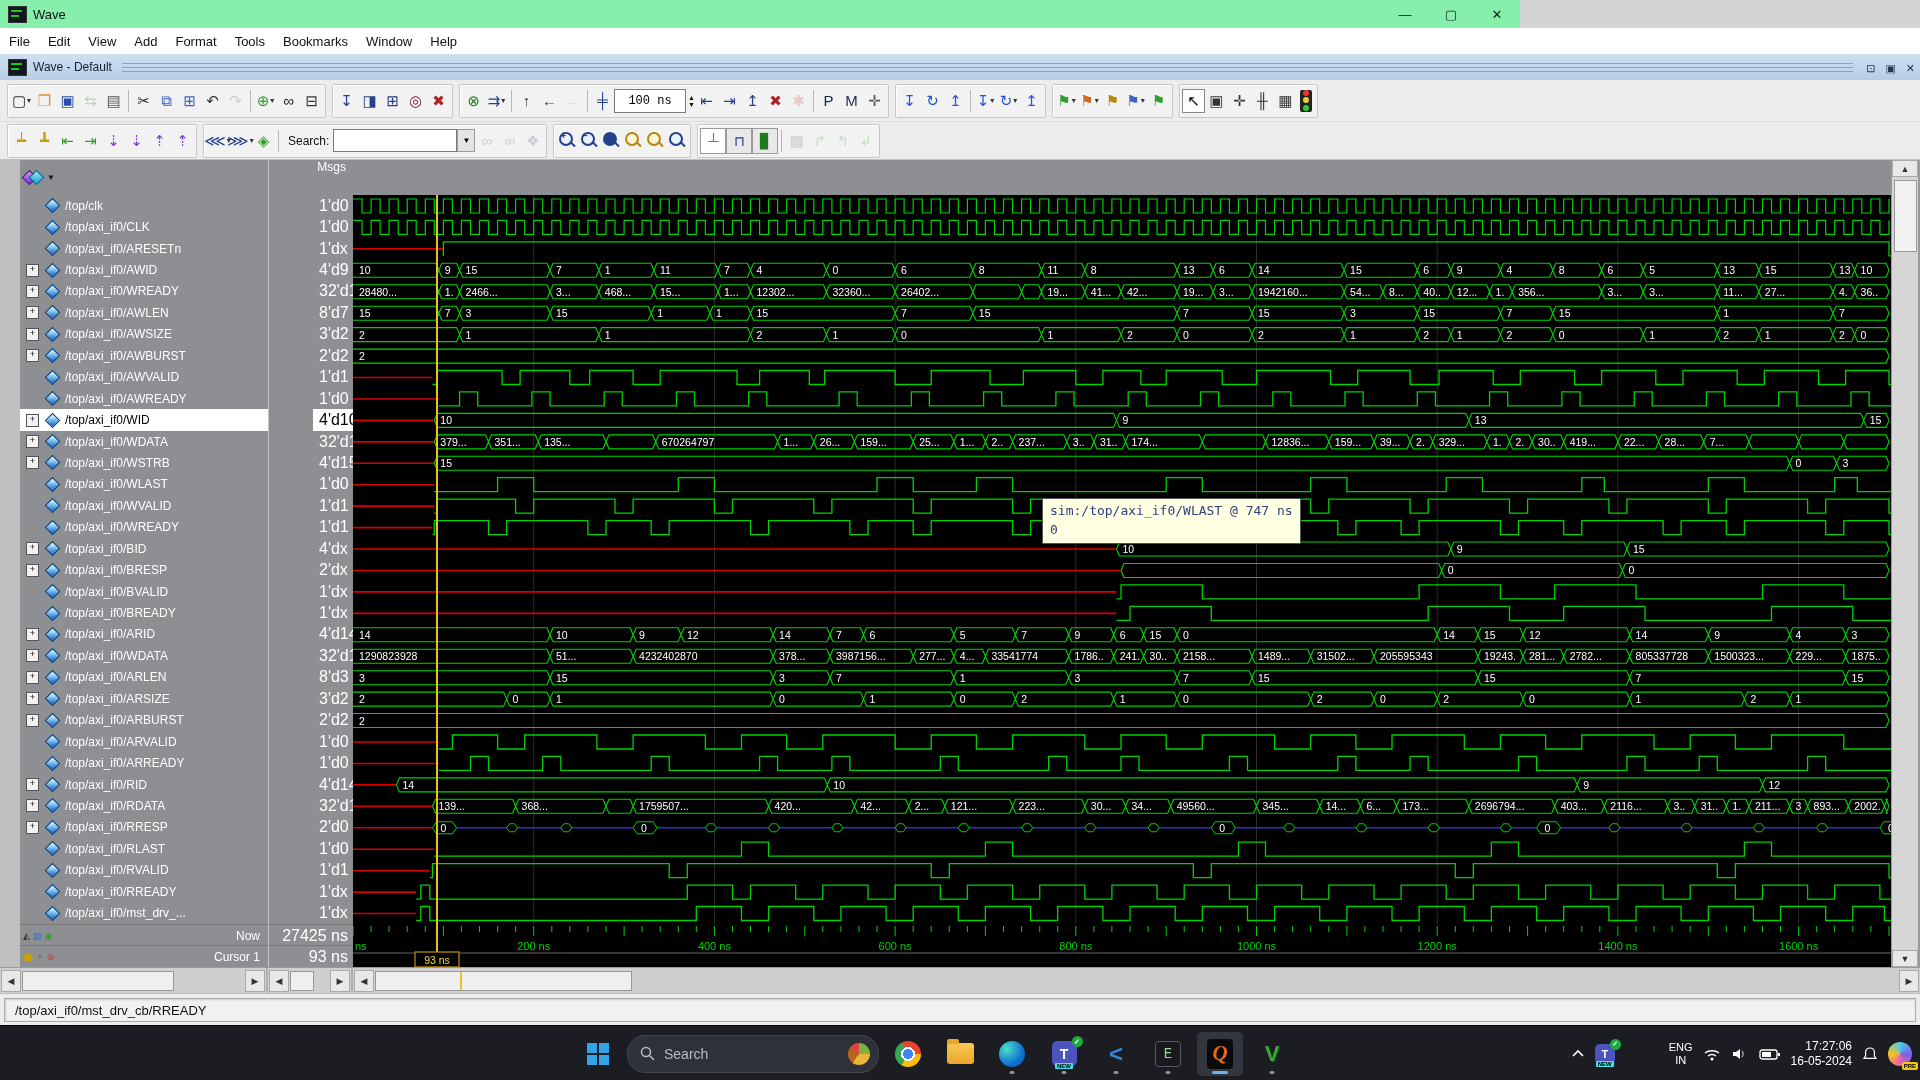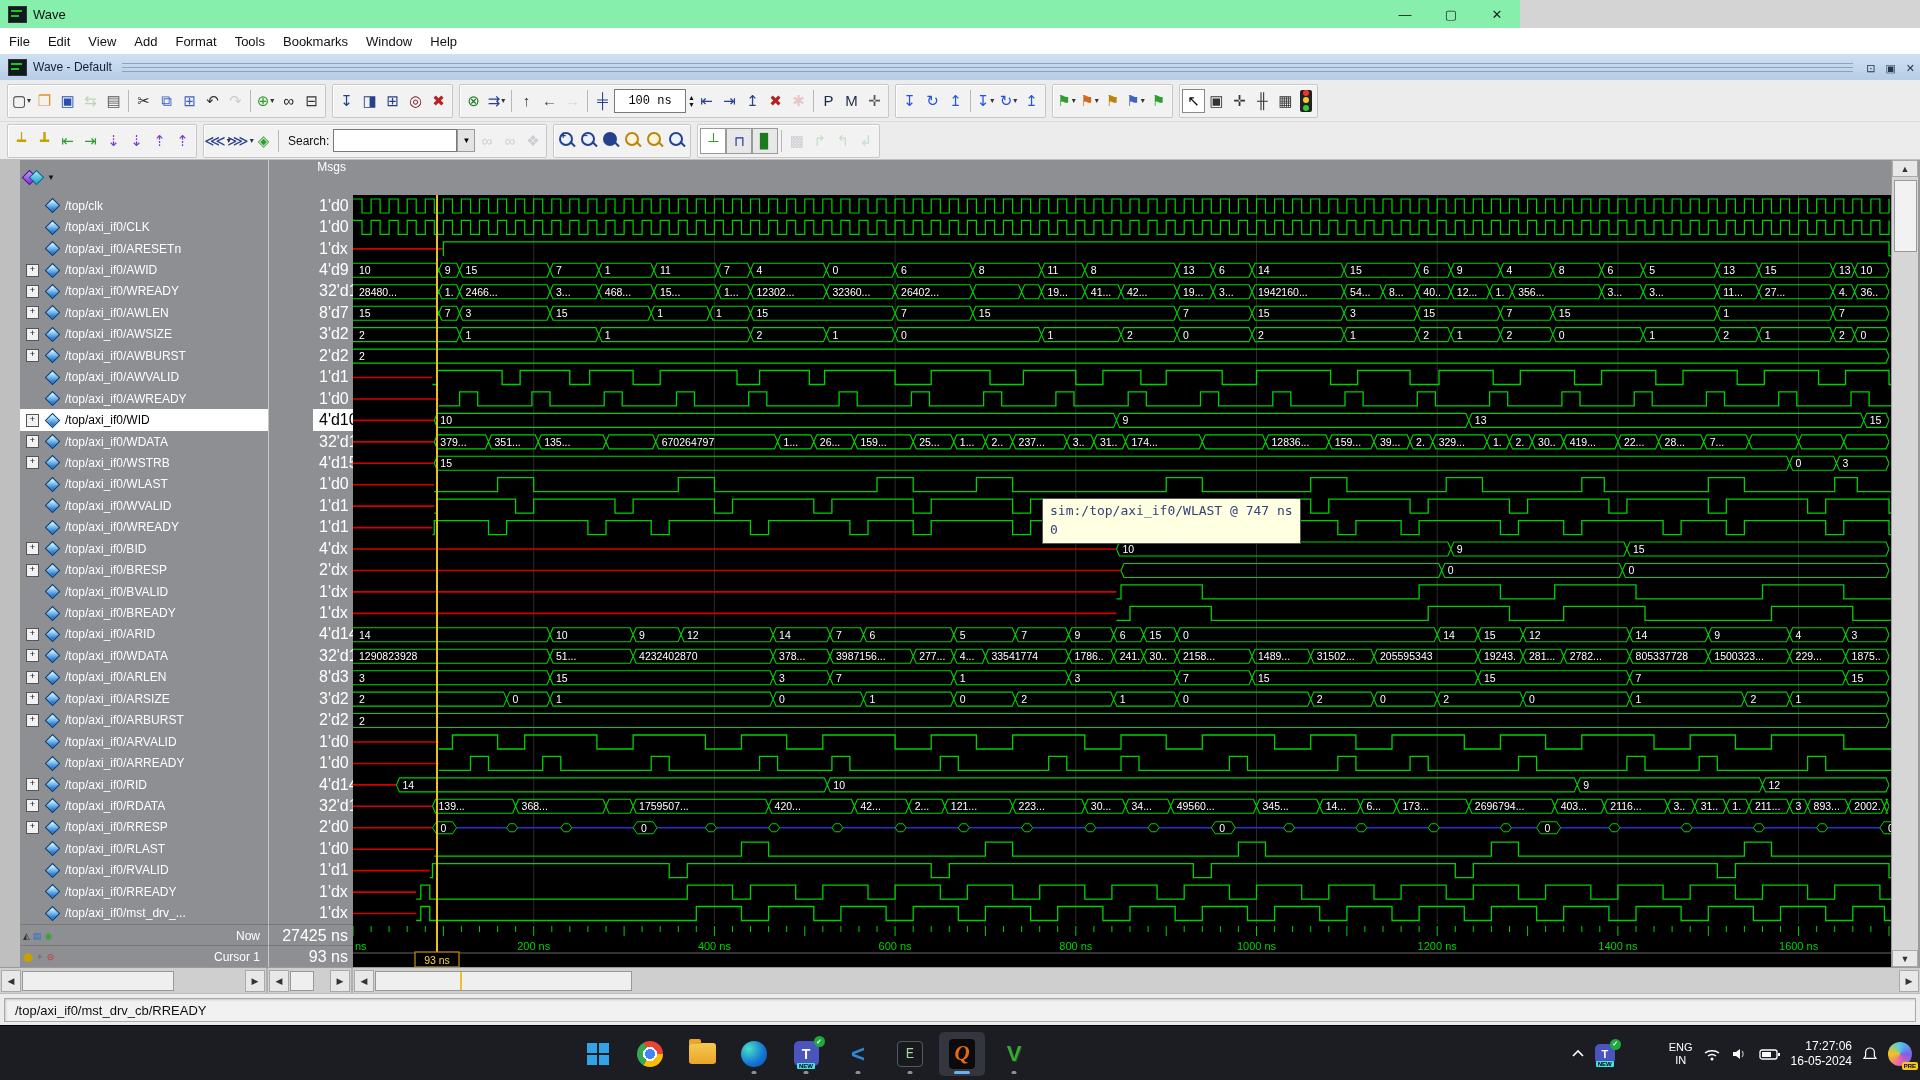--- a/index.html
+++ b/index.html
@@ -1039,20 +1039,28 @@
 <div class="abs" id="taskbar">
   <div id="tb-center">
       <div class="slot">
         <span class="winlogo">
           <i></i>
           <i></i>
           <i></i>
           <i></i>
         </span>
       </div>
+      <div id="searchpill">
+        <svg width="16" height="16" style="margin:0 8px 0 12px;">
+          <circle cx="6" cy="6" r="4.5" fill="none" stroke="#b9bcc2" stroke-width="1.5"></circle>
+          <line x1="9.5" y1="9.5" x2="14" y2="14" stroke="#b9bcc2" stroke-width="1.5"></line>
+        </svg>
+        <span>Search</span>
+        <span class="tacocir"></span>
+      </div>
       <div class="slot">
         <span class="cirIcon chrome"></span>
       </div>
       <div class="slot">
         <span class="folder"></span>
       </div>
       <div class="slot">
         <span class="cirIcon edge"></span>
         <span class="rundot"></span>
       </div>

